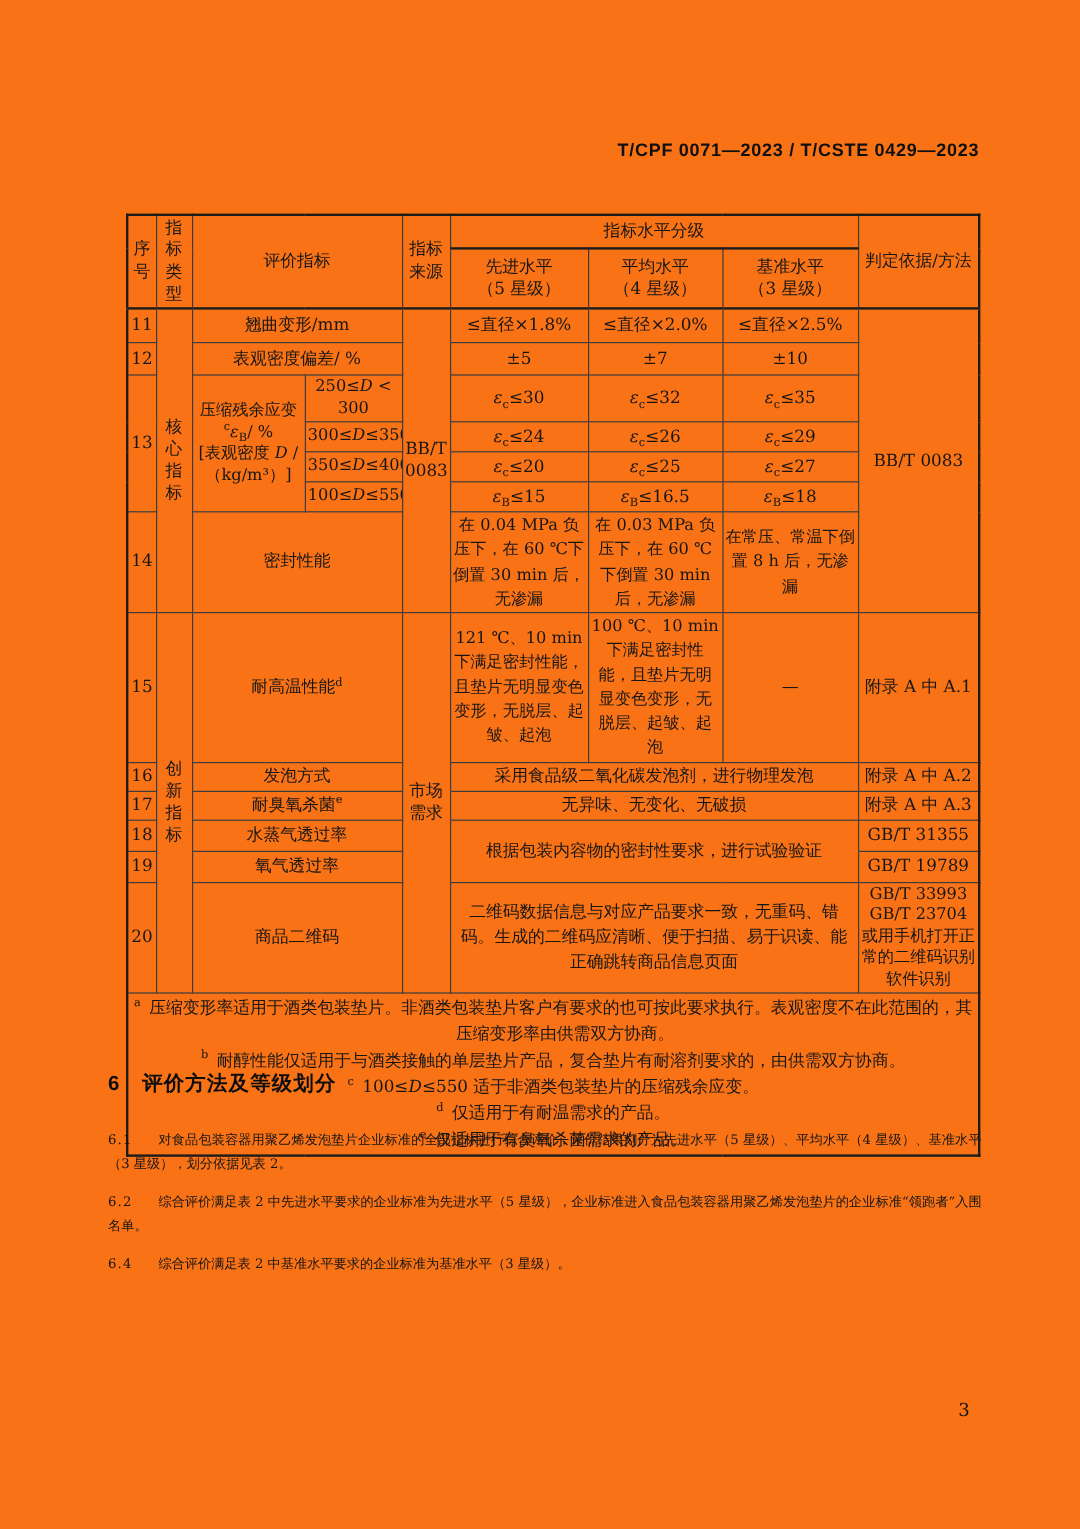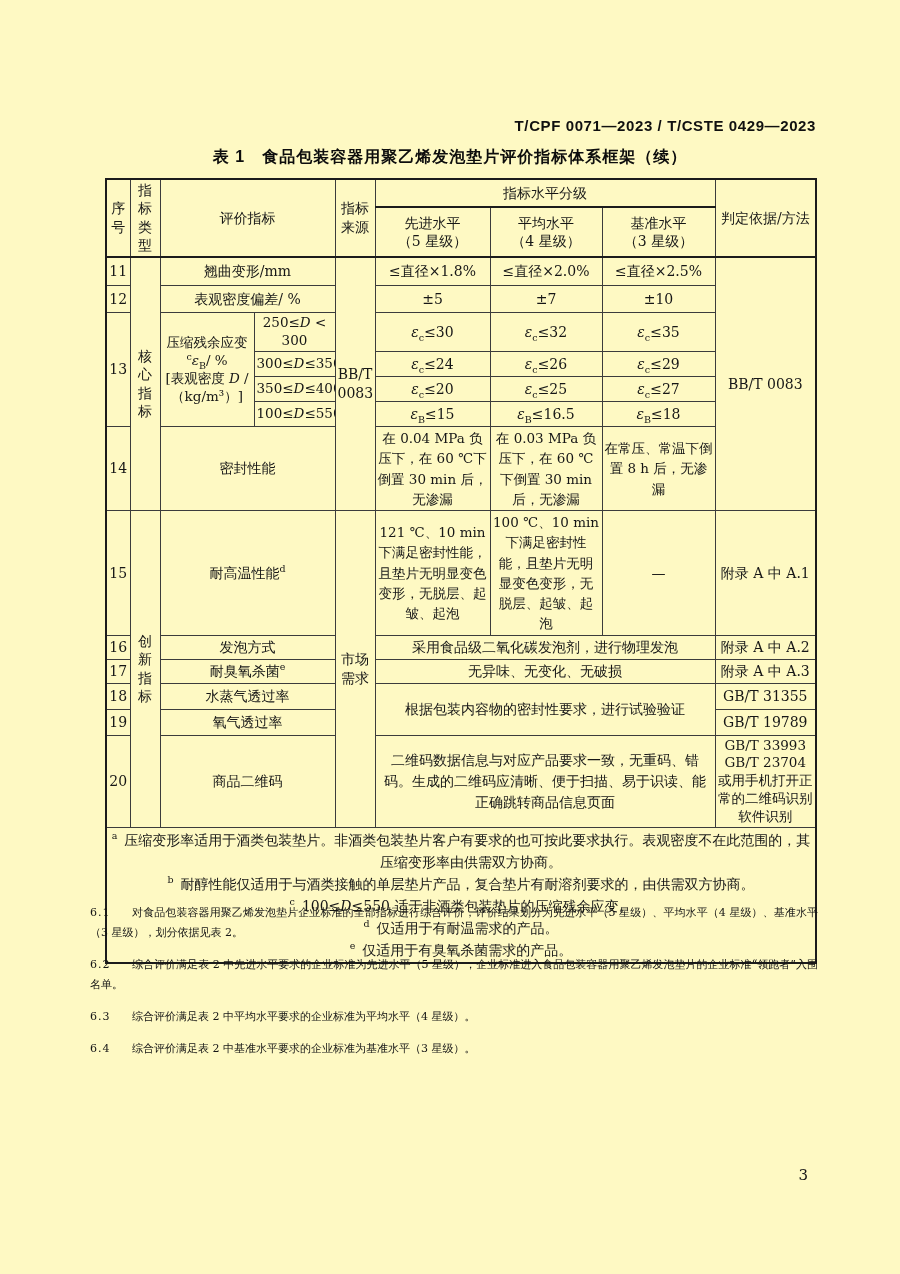--- a/index.html
+++ b/index.html
@@ -1,18 +1,18 @@
 <!DOCTYPE html>
 <html><head>
 <meta charset="utf-8">
 <style>
   html,body { margin:0; padding:0; background:#e8e8e8; }
   .page {
     position:relative; width:900px; height:1274px; margin:0 auto;
-    background:#fef9c3; overflow:hidden;
+    background:#f97316; overflow:hidden;
     font-family:"DejaVu Serif","Liberation Serif",serif;
     color:#141414;
   }
   .doc-header {
     position:absolute; top:117px; right:84px;
     font-family:"Liberation Sans","DejaVu Sans",sans-serif;
     font-size:15px; font-weight:bold; letter-spacing:0.6px; color:#101010;
   }
   .table-title {
     position:absolute; top:147px; left:0; width:100%; text-align:center;
@@ -57,21 +57,20 @@
   .clause .num { display:inline-block; min-width:42px; letter-spacing:1px; }
   .page-number { position:absolute; top:1166px; right:92px; font-size:15px; }
 </style>
 </head>
 <body>
 
 <div class="page">
 
   <div class="doc-header">T/CPF 0071—2023 / T/CSTE 0429—2023</div>
 
-  <div class="table-title">表 1　食品包装容器用聚乙烯发泡垫片评价指标体系框架（续）</div>
 
   <table class="eval">
     <colgroup>
       <col style="width:24px">
         <col style="width:30px">
         <col style="width:94px">
         <col style="width:81px">
       <col style="width:40px">
         <col style="width:115px">
         <col style="width:112px">
@@ -201,21 +200,21 @@
           <div class="fn"><sup>b</sup><span>耐醇性能仅适用于与酒类接触的单层垫片产品，复合垫片有耐溶剂要求的，由供需双方协商。</span></div>
           <div class="fn"><sup>c</sup><span>100≤<i>D</i>≤550 适于非酒类包装垫片的压缩残余应变。</span></div>
           <div class="fn"><sup>d</sup><span>仅适用于有耐温需求的产品。</span></div>
           <div class="fn"><sup>e</sup><span>仅适用于有臭氧杀菌需求的产品。</span></div>
         </td>
       </tr>
     </tbody>
   </table>
 
   <div class="section6">
+    <h2 class="sec-heading"><span class="num">6</span><span>评价方法及等级划分</span></h2>
     <p class="clause"><span class="num">6.1</span><span>对食品包装容器用聚乙烯发泡垫片企业标准的全部指标进行综合评价，评价结果划分为先进水平（5 星级）、平均水平（4 星级）、基准水平（3 星级），划分依据见表 2。</span></p>
     <p class="clause"><span class="num">6.2</span><span>综合评价满足表 2 中先进水平要求的企业标准为先进水平（5 星级），企业标准进入食品包装容器用聚乙烯发泡垫片的企业标准“领跑者”入围名单。</span></p>
-    <p class="clause"><span class="num">6.3</span><span>综合评价满足表 2 中平均水平要求的企业标准为平均水平（4 星级）。</span></p>
     <p class="clause"><span class="num">6.4</span><span>综合评价满足表 2 中基准水平要求的企业标准为基准水平（3 星级）。</span></p>
   </div>
 
   <div class="page-number">3</div>
 
 </div>
 
 </body></html>

